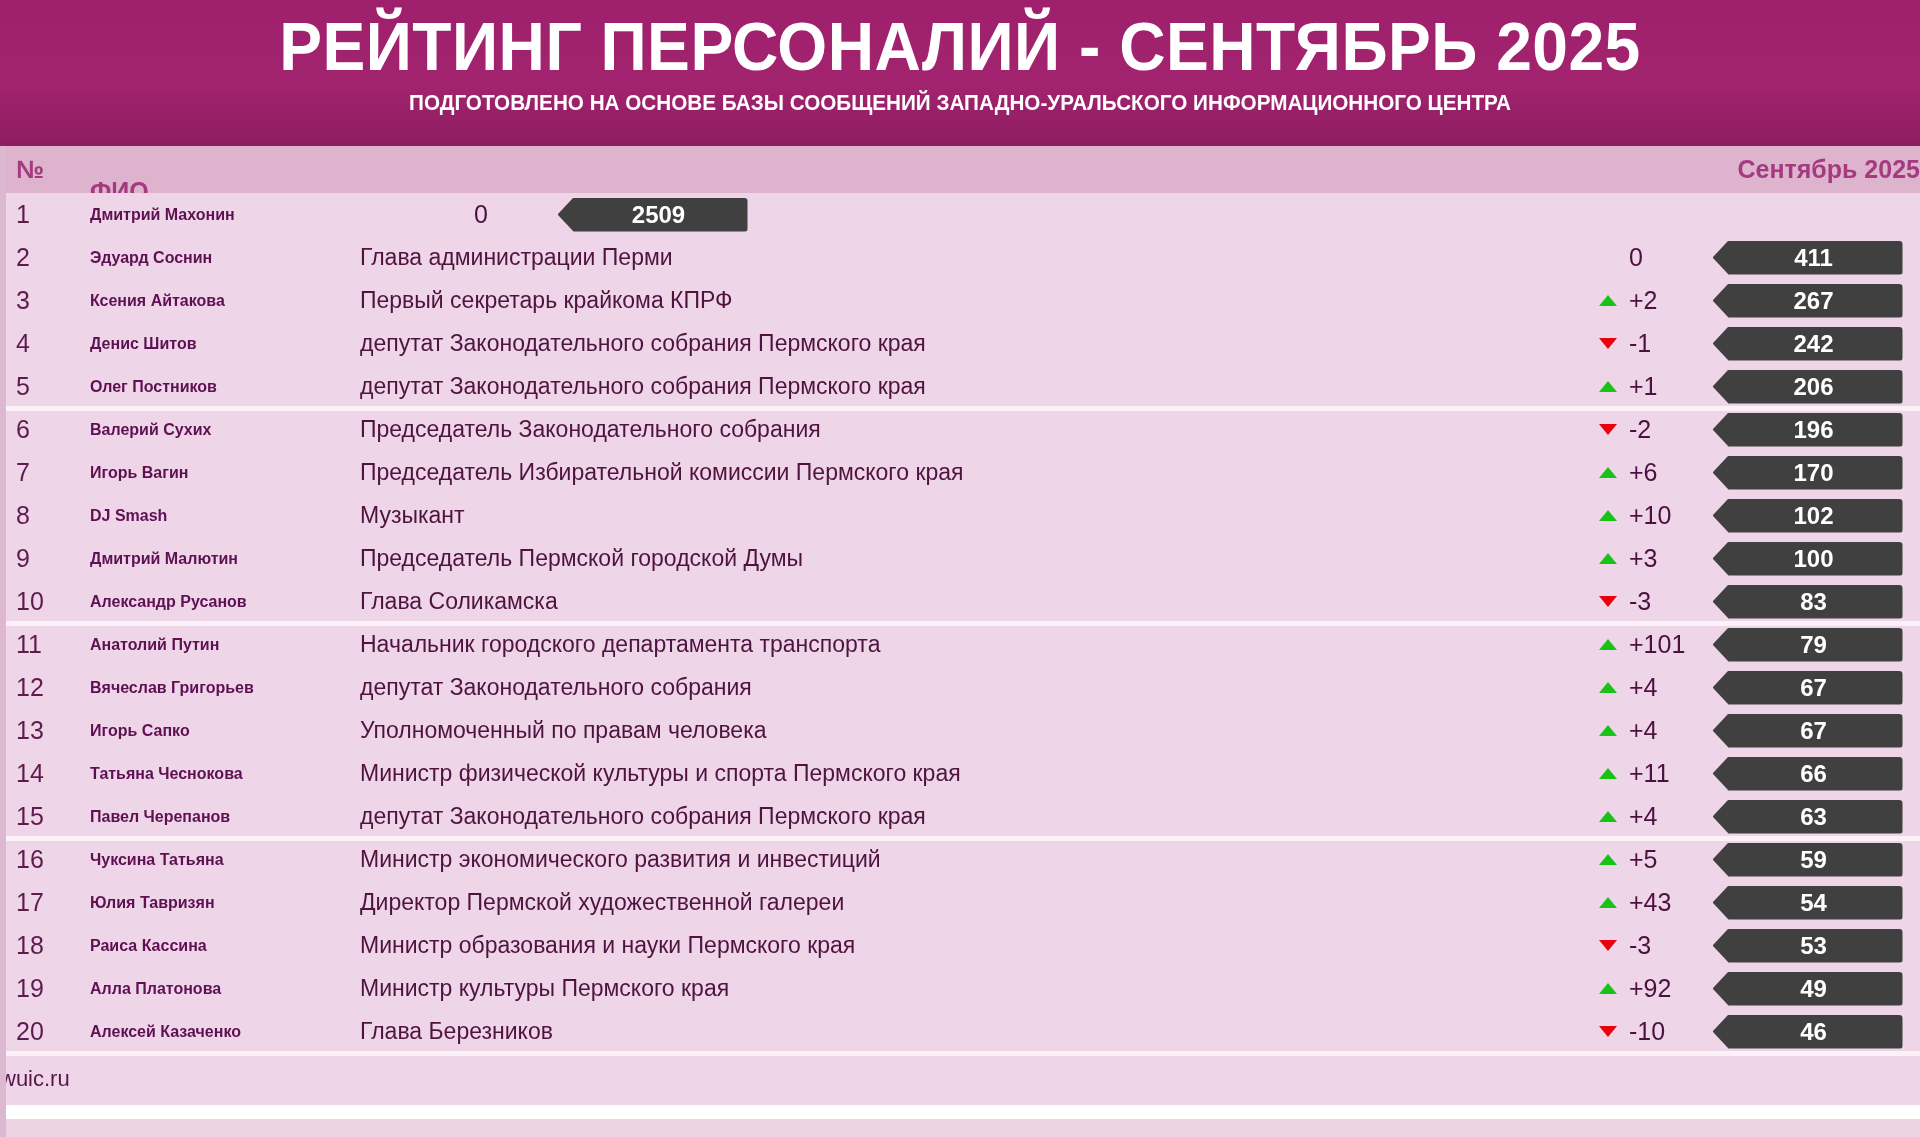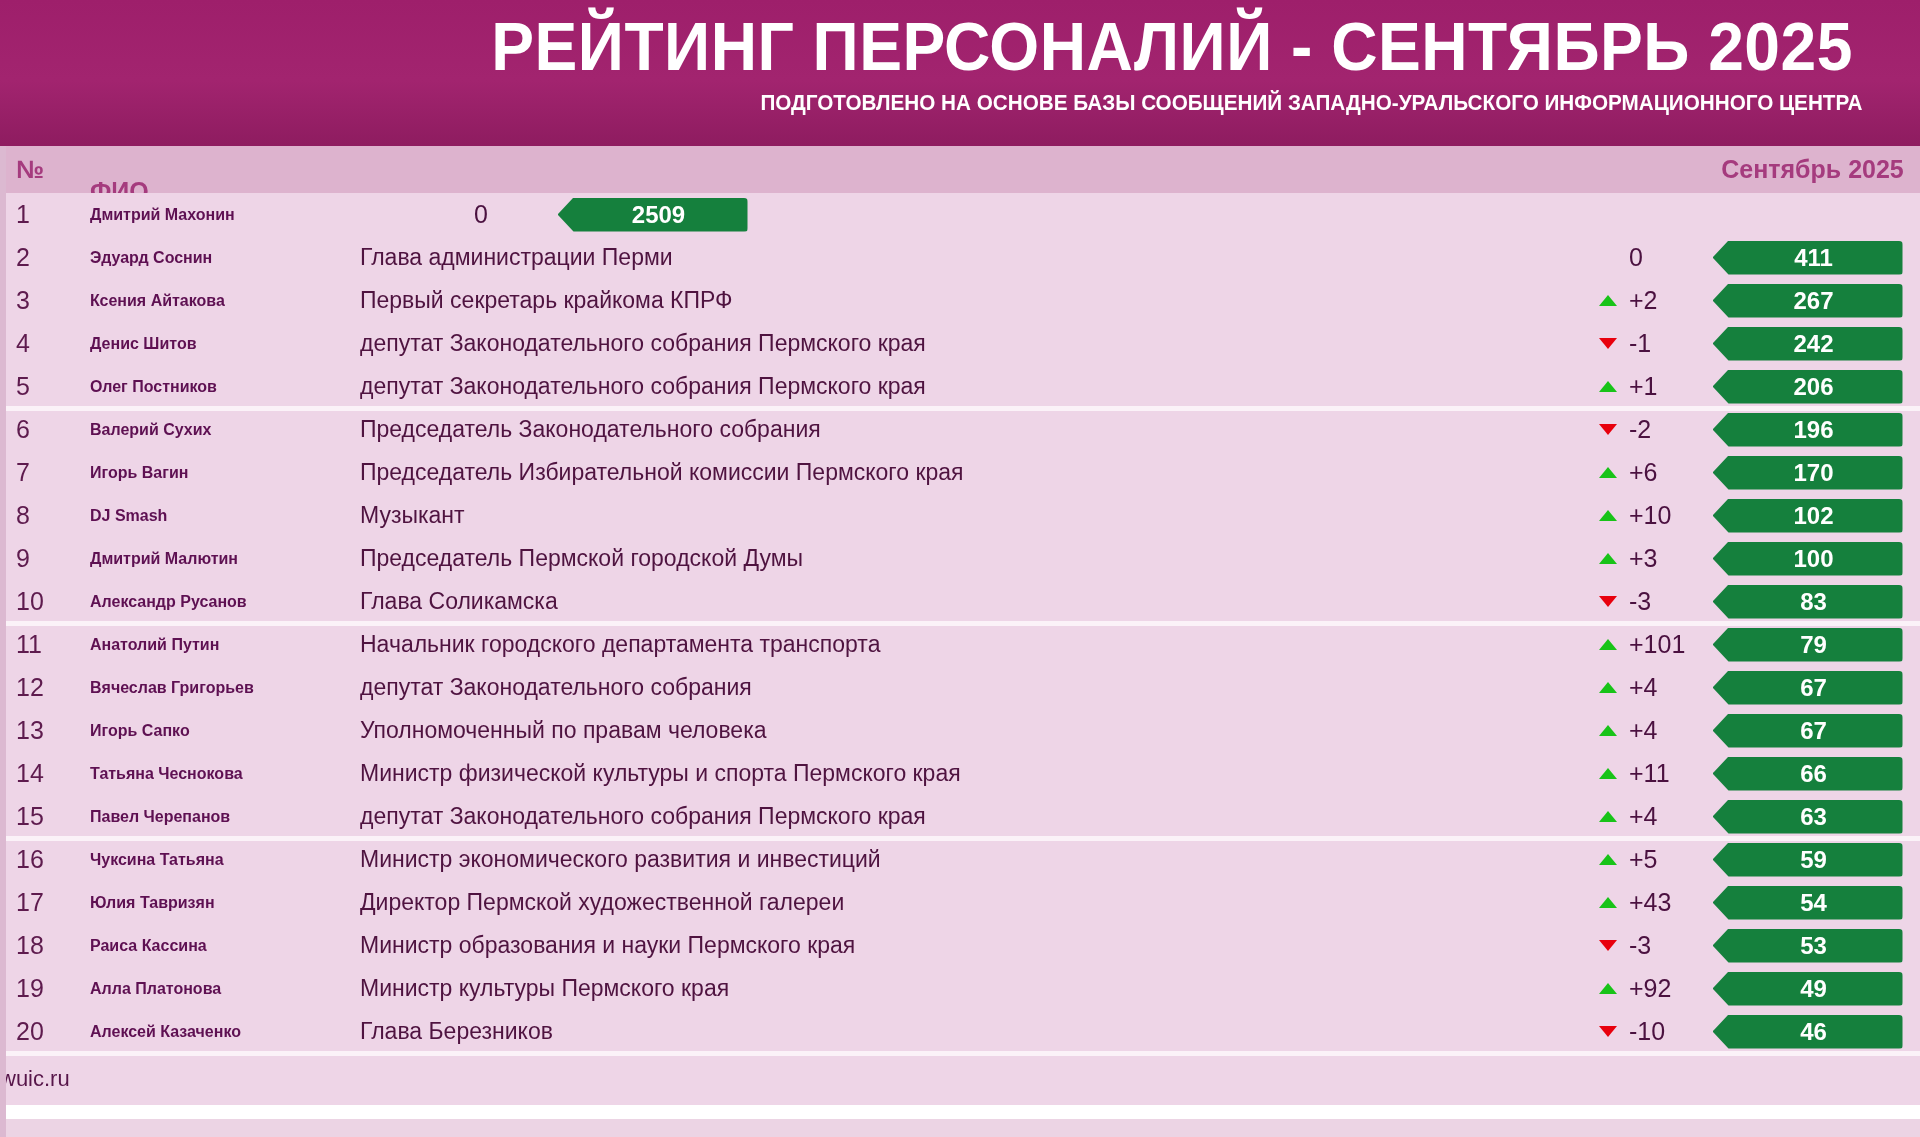--- a/index.html
+++ b/index.html
@@ -18,21 +18,21 @@
     overflow: hidden;
   }
 
   
   .banner {
     position: relative;
     height: 146px;
     background: linear-gradient(180deg, #9e1f6b 0%, #a2246f 55%, #8e1c60 100%);
     box-sizing: border-box;
     padding-top: 6px;
-    text-align: right;
+    text-align: center;
   }
   .banner-title {
     color: #ffffff;
     font-size: 69px;
     line-height: 82px;
     font-weight: 700;
     letter-spacing: 0.5px;
     transform: scaleX(0.93);
     white-space: nowrap;
   }
@@ -65,21 +65,21 @@
     display: flex;
     align-items: center;
     color: #a53b7e;
     font-weight: 700;
     font-size: 25px;
   }
   .ch-num   { width: 90px;  padding-left: 16px; box-sizing: border-box; }
   .ch-fio   { width: 270px; margin-top: 44px; }
   .ch-pos   { flex: 1 1 auto; }
   .ch-delta { width: 190px; }
-  .ch-val   { width: 215px; text-align: center; box-sizing: border-box; }
+  .ch-val   { width: 215px; text-align: right; box-sizing: border-box; }
 
   
   .rows {
     position: relative;
     background: #eed5e7;
   }
   .row {
     position: relative;
     display: flex;
     align-items: center;
@@ -152,21 +152,21 @@
     width: 215px;
     padding-right: 10px;
     box-sizing: border-box;
     display: flex;
     justify-content: center;
   }
   .badge {
     position: relative;
     width: 190px;
     height: 34px;
-    background: #15803d;
+    background: #404040;
     color: #ffffff;
     font-size: 24px;
     font-weight: 700;
     display: flex;
     align-items: center;
     justify-content: center;
     border-radius: 4px;
     -webkit-clip-path: polygon(0% 50%, 16px 0%, 100% 0%, 100% 100%, 16px 100%);
     clip-path: polygon(0% 50%, 16px 0%, 100% 0%, 100% 100%, 16px 100%);
     padding-left: 12px;

